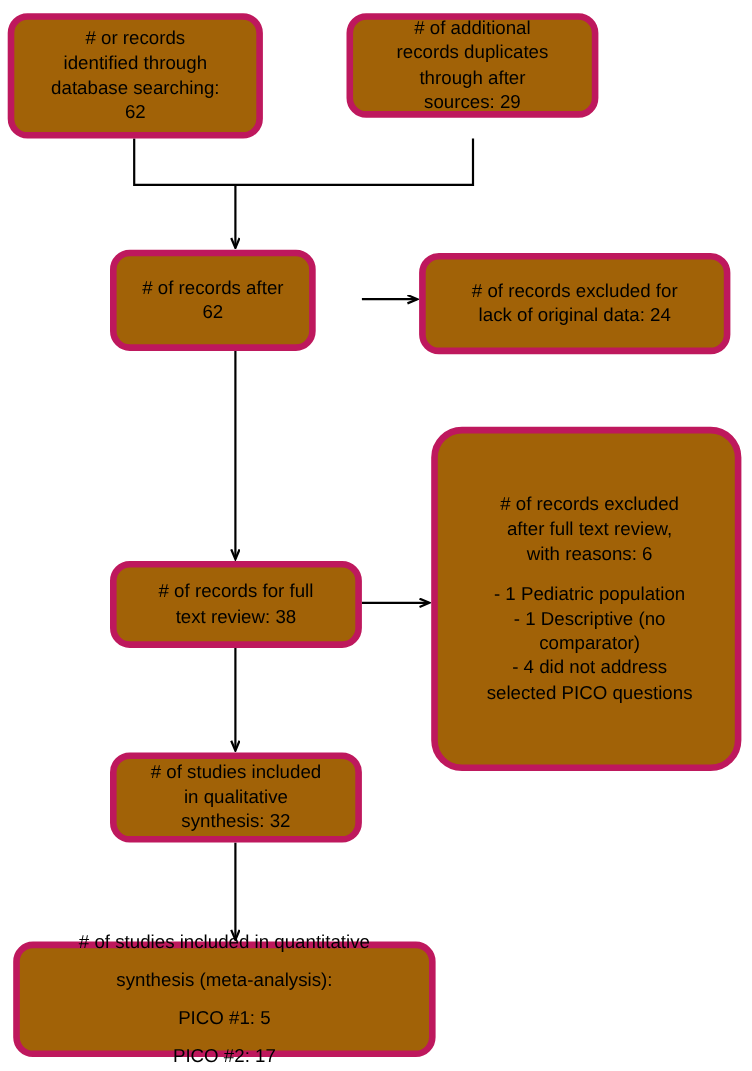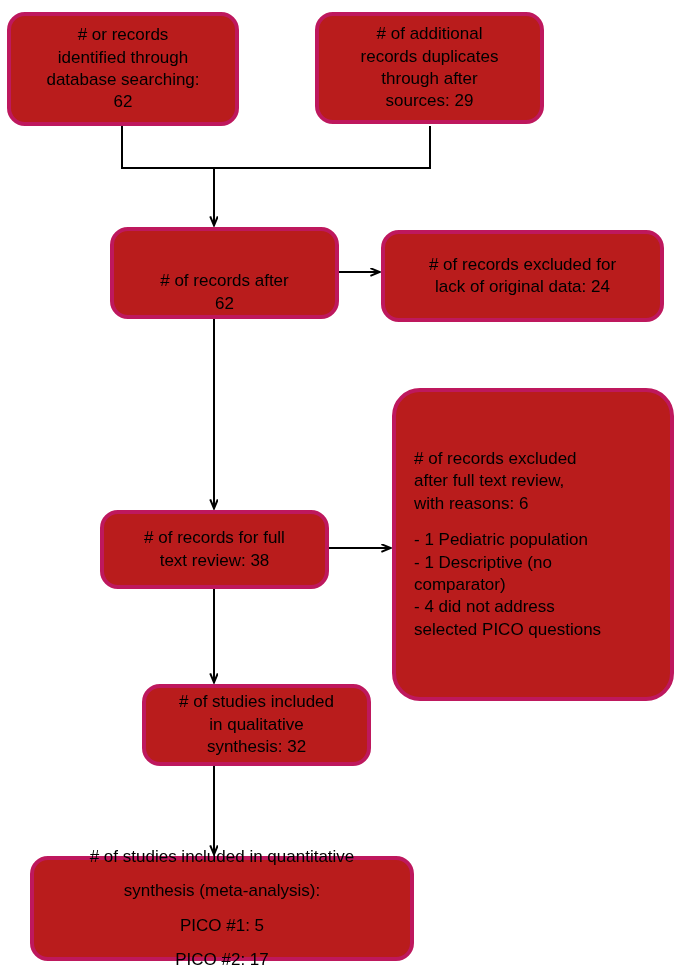--- a/index.html
+++ b/index.html
@@ -19,57 +19,57 @@
     position: absolute;
     left: 0;
     top: 0;
     width: 684px;
     height: 974px;
     pointer-events: none;
   }
   .node {
     position: absolute;
     box-sizing: border-box;
-    border: 4px solid #be185d;
-    background: #b91c1c;
+    border: 6px solid #be185d;
+    background: #a16207;
     border-radius: 18px;
     display: flex;
     flex-direction: column;
     align-items: center;
     justify-content: center;
     color: #000000;
     font-size: 17px;
     line-height: 1.32;
     text-align: center;
-    padding: 0 8px;
+    padding: 13px 8px;
     z-index: 2;
   }
   .node.align-left {
-    align-items: flex-start;
+    align-items: center;
     text-align: left;
     padding-left: 18px;
     padding-right: 12px;
   }
   .node .line {
     display: block;
     white-space: pre;
   }
   .node .line.spacer {
     height: 14px;
   }
 
   
   #node-database-search   { left: 7px;   top: 12px;  width: 232px; height: 114px; }
-  #node-other-sources     { left: 315px; top: 12px;  width: 229px; height: 112px; }
-  #node-duplicates        { left: 110px; top: 227px; width: 229px; height: 92px; justify-content: flex-end;  }
+  #node-other-sources     { left: 315px; top: 12px;  width: 229px; height: 95px; }
+  #node-duplicates        { left: 100px; top: 227px; width: 187px; height: 92px;  }
   #node-excluded-nodata   { left: 381px; top: 230px; width: 283px; height: 92px; align-items: center;  }
   #node-fulltext          { left: 100px; top: 510px; width: 229px; height: 79px;  }
   #node-excluded-reasons  { left: 392px; top: 388px; width: 282px; height: 313px; border-radius: 28px; }
-  #node-qualitative       { left: 100px; top: 684px; width: 229px; height: 82px; margin-left: 42px;  }
-  #node-quantitative      { left: 30px;  top: 856px; width: 384px; height: 105px; gap: 12px; }
+  #node-qualitative       { left: 100px; top: 684px; width: 229px; height: 82px;  }
+  #node-quantitative      { left: 12px;  top: 856px; width: 384px; height: 105px; gap: 12px; }
 </style>
 </head>
 <body>
 
 <div id="diagram-root">
 
   <svg id="connector-layer" viewBox="0 0 684 974" width="684" height="974">
     <defs>
       <marker id="arrowhead" markerWidth="11" markerHeight="11" refX="9.2" refY="4.2" orient="auto" markerUnits="userSpaceOnUse">
         <path d="M0.6,0.4 L9.6,4.2 L0.6,8.0" fill="none" stroke="#000000" stroke-width="2" stroke-linecap="butt" stroke-linejoin="miter"></path>

